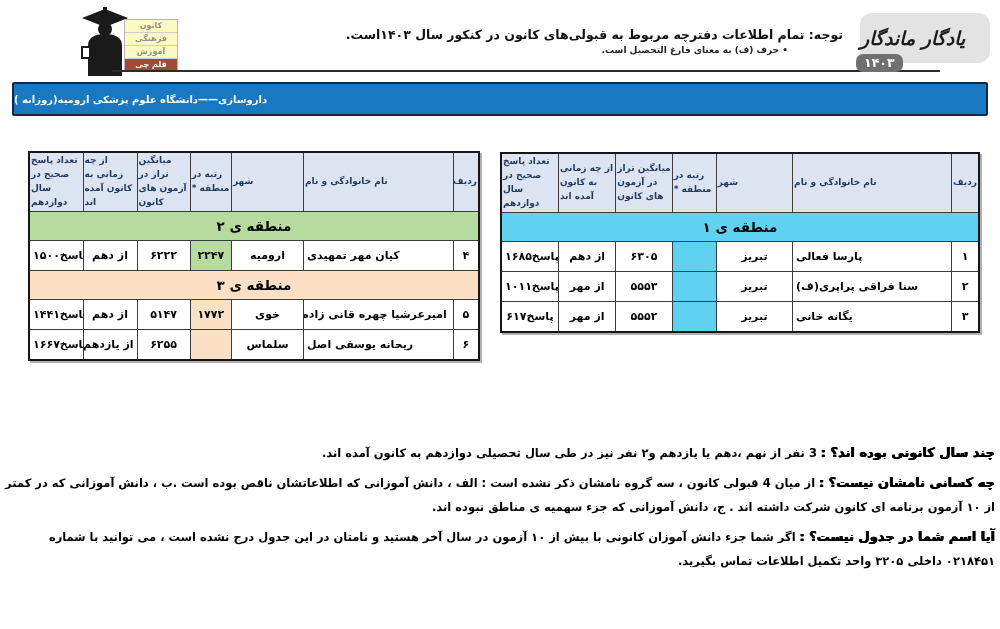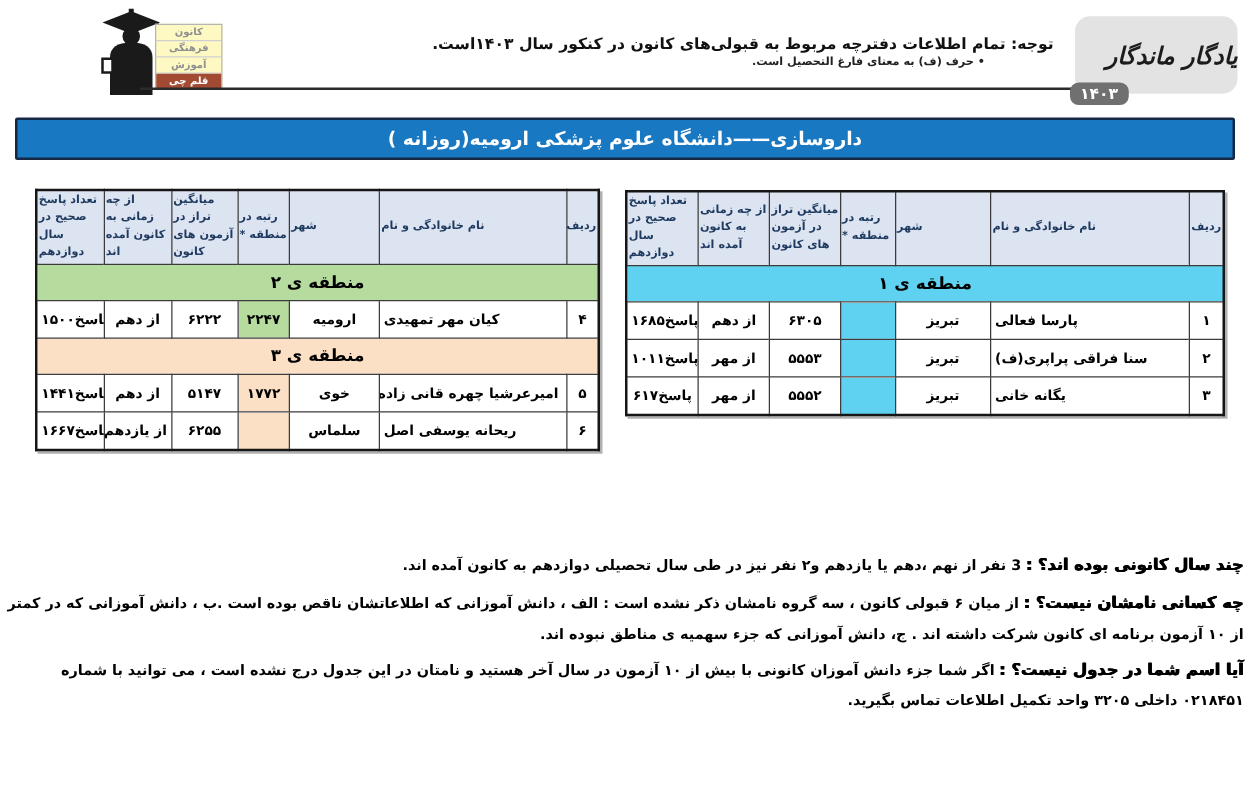--- a/index.html
+++ b/index.html
@@ -23,38 +23,38 @@
   .header-rule{
     position:absolute;top:70px;left:112px;width:828px;height:0;
     border-top:2px solid #2b2b2b;
   }
 
   .note-block{position:absolute;right:157px;top:27px;direction:rtl;text-align:right;}
   .note-1{font-size:12.5px;font-weight:bold;color:#111;white-space:nowrap;}
   .note-2{font-size:9px;font-weight:bold;color:#222;margin-top:3px;margin-left:0;margin-right:55px;white-space:nowrap;}
 
   .brand{
-    position:absolute;left:860px;top:13px;width:130px;height:62px;
-    background:#e3e3e3;border-radius:12px;display:flex;align-items:center;justify-content:flex-end;
+    position:absolute;left:860px;top:13px;width:130px;height:50px;
+    background:#e3e3e3;border-radius:12px;display:flex;align-items:center;justify-content:flex-start;
   }
   .brand-title{
     font-family:"DejaVu Serif", serif;font-style:italic;font-weight:bold;
     font-size:19px;color:#1c1c1c;direction:rtl;white-space:nowrap;
   }
   .brand-year{
     position:absolute;left:-4px;bottom:-9px;background:#707070;color:#ffffff;
     border-radius:7px;padding:1px 8px 2px;font-size:12.5px;font-weight:bold;
   }
 
   
   .title-bar{
-    position:absolute;left:12px;top:94px;width:972px;height:30px;
+    position:absolute;left:12px;top:82px;width:972px;height:30px;
     border:2px solid #152844;border-radius:2px;background:#1878c2;
-    display:flex;align-items:center;justify-content:center;
-    color:#ffffff;font-weight:bold;font-size:15px;direction:rtl;
+    display:flex;align-items:center;justify-content:flex-end;
+    color:#ffffff;font-weight:bold;font-size:10px;direction:rtl;
   }
 
   
   .data-table{
     position:absolute;border-collapse:collapse;table-layout:fixed;direction:rtl;
     background:#fff;border:2px solid #161616;box-shadow:2px 2px 0 rgba(80,80,80,.45);
   }
   #region1-table{left:500px;top:152px;width:480px;}
   #region23-table{left:28px;top:151px;width:452px;}
   .data-table th{
@@ -226,19 +226,19 @@
     </tbody>
 </table>
 
 <div class="faq">
   <div class="faq-line">
     <span class="faq-q">چند سال کانونی بوده اند؟ :</span>
     <span class="faq-a">3 نفر از نهم ،دهم یا یازدهم و۲ نفر نیز در طی سال تحصیلی دوازدهم به کانون آمده اند.</span>
   </div>
   <div class="faq-line">
     <span class="faq-q">چه کسانی نامشان نیست؟ :</span>
-    <span class="faq-a">از میان ۶ قبولی کانون ، سه گروه نامشان ذکر نشده است : الف ، دانش آموزانی که اطلاعاتشان ناقص بوده است .ب ، دانش آموزانی که در کمتر از ۱۰ آزمون برنامه ای کانون شرکت داشته اند . ج، دانش آموزانی که جزء سهمیه ی مناطق نبوده اند.</span>
+    <span class="faq-a">از میان 4 قبولی کانون ، سه گروه نامشان ذکر نشده است : الف ، دانش آموزانی که اطلاعاتشان ناقص بوده است .ب ، دانش آموزانی که در کمتر از ۱۰ آزمون برنامه ای کانون شرکت داشته اند . ج، دانش آموزانی که جزء سهمیه ی مناطق نبوده اند.</span>
   </div>
   <div class="faq-line">
     <span class="faq-q">آیا اسم شما در جدول نیست؟ :</span>
     <span class="faq-a">اگر شما جزء دانش آموزان کانونی با بیش از ۱۰ آزمون در سال آخر هستید و نامتان در این جدول درج نشده است ، می توانید با شماره ۰۲۱۸۴۵۱ داخلی ۳۲۰۵ واحد تکمیل اطلاعات تماس بگیرید.</span>
   </div>
 </div>
 
 </body></html>

